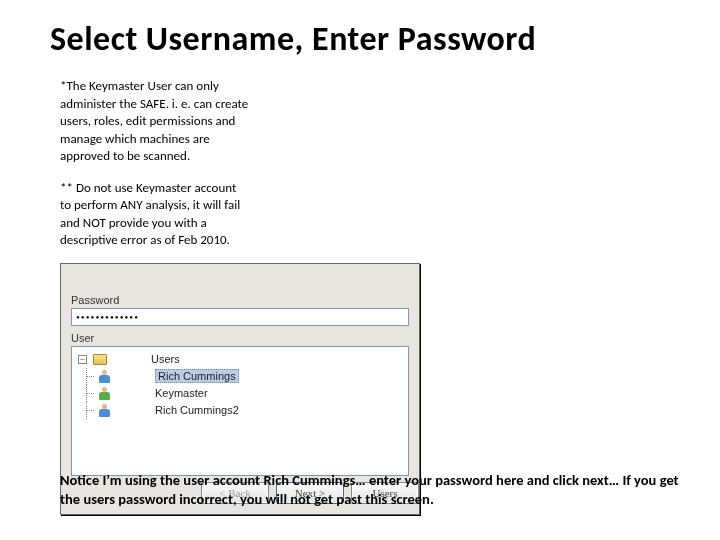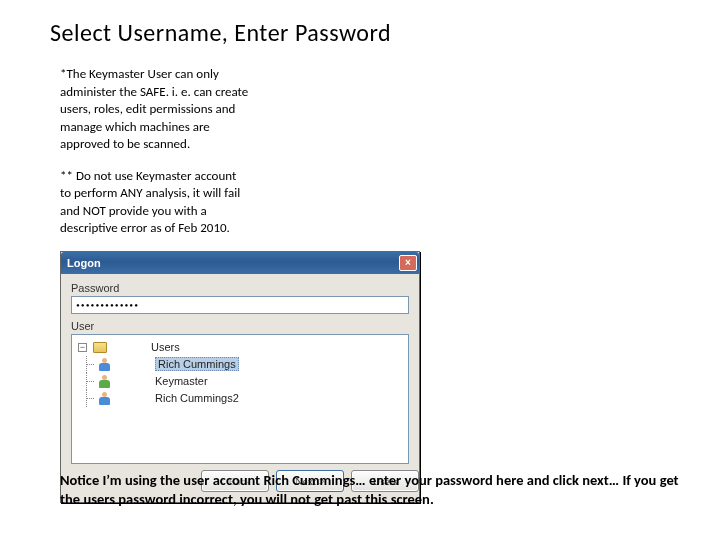--- a/index.html
+++ b/index.html
@@ -7,22 +7,22 @@
     margin: 0;
     width: 720px;
     height: 540px;
     background: #fff;
     font-family: Calibri, Arial, sans-serif;
     color: #000;
     position: relative;
     overflow: hidden;
   }
   .slide-title {
-    font-size: 24px;
-    font-weight: 400;
+    font-size: 34px;
+    font-weight: 700;
     padding: 18px 0 0 50px;
     letter-spacing: 0.5px;
   }
   .content-row {
     display: flex;
     padding: 18px 30px 0 60px;
     gap: 14px;
     flex-direction: column;
   }
   .left-col {
@@ -173,26 +173,20 @@
 
 <div class="slide-title">Select Username, Enter Password</div>
 
 <div class="content-row">
   <div class="left-col">
     <div class="para1">*The Keymaster User can only administer the SAFE. i. e. can create users, roles, edit permissions and manage which machines are approved to be scanned.</div>
     <div class="para2">** Do not use Keymaster account to perform ANY analysis, it will fail and NOT provide you with a descriptive error as of Feb 2010.</div>
   </div>
 
   <div class="dialog">
-    <div class="titlebar">
-      <span>Logon</span>
-      <div class="close-btn">
-        <span>×</span>
-      </div>
-    </div>
 
     <div class="field-label pw-label">Password</div>
     <div class="pw-input">
       <span>•••••••••••••</span>
     </div>
 
     <div class="field-label user-label">User</div>
     <div class="tree">
       <div class="tree-row indent0">
         <div class="expander">−</div>

